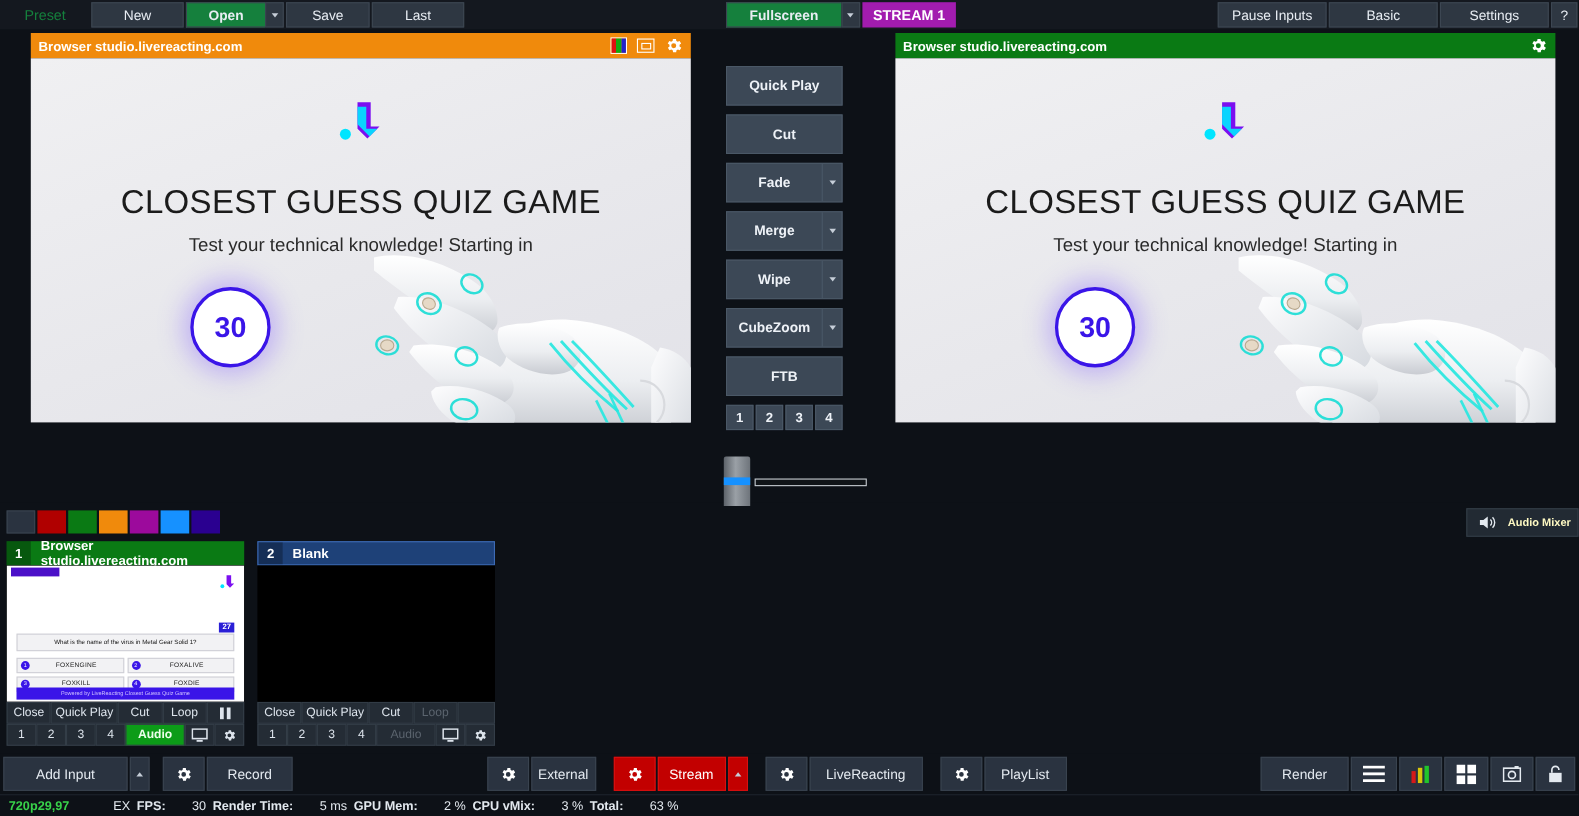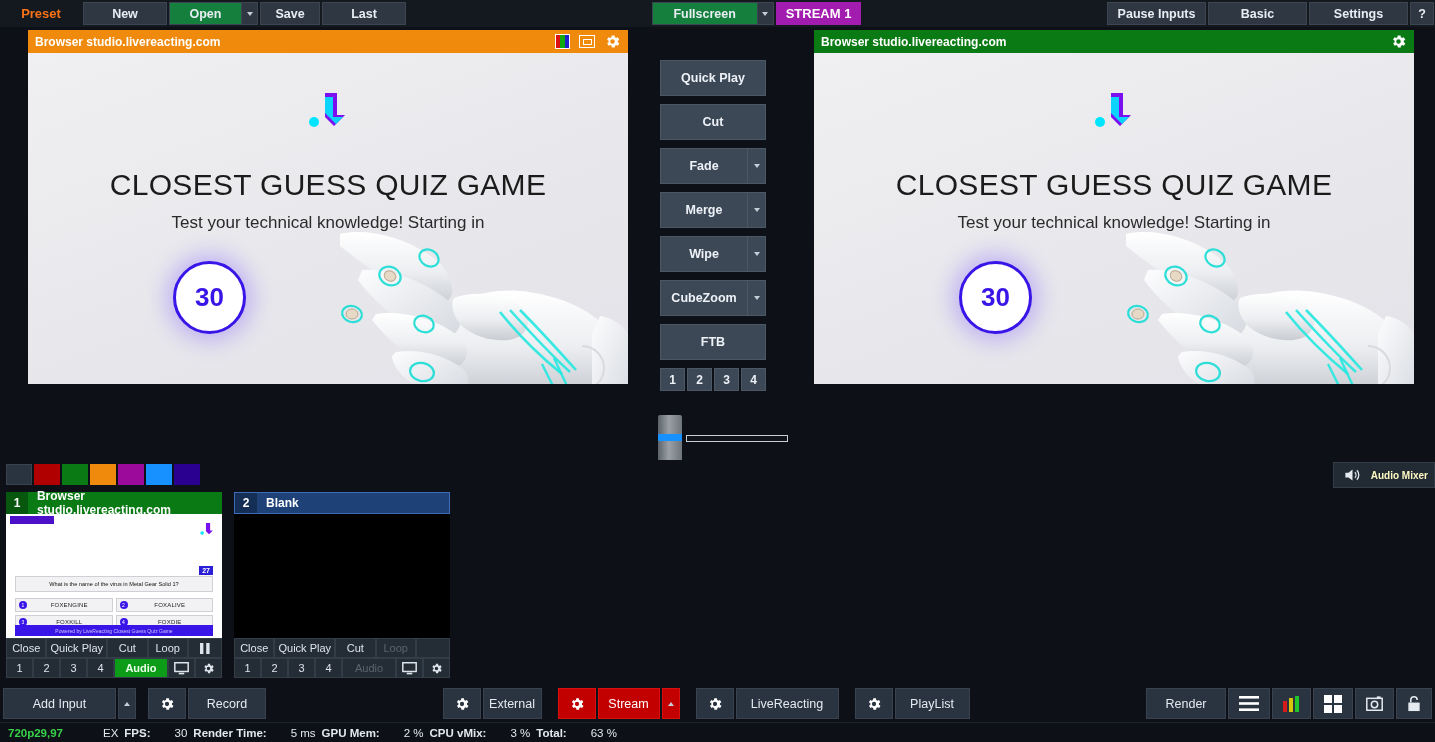--- a/index.html
+++ b/index.html
@@ -2,24 +2,24 @@
 <html><head>
 <meta charset="utf-8">
 <style>
   * { box-sizing: border-box; margin:0; padding:0; }
   html,body { width:1435px; height:742px; overflow:hidden; background:#0d1117;
     font-family:"Liberation Sans", sans-serif; color:#d8dee6; }
 
   
   .topbar { height:27px; background:#14181f; display:flex; align-items:stretch; }
   .tb-label { display:flex; align-items:center; justify-content:center;
-     width:82px; font-size:13px; font-weight:bold; color:#f97316; }
+     width:82px; font-size:13px; font-weight:normal; color:#15803d; }
   .tb-btn { background:#2e3742; border:1px solid #3c4652; margin:2px 1px;
      display:flex; align-items:center; justify-content:center; font-size:12.5px;
-     font-weight:bold; color:#e8edf3; cursor:pointer; padding:0 8px; }
+     font-weight:normal; color:#e8edf3; cursor:pointer; padding:0 8px; }
   .tb-split { display:flex; margin:2px 1px; }
   .tb-split .main { background:#15803d; border:1px solid #3c4652; border-right:none;
      display:flex; align-items:center; justify-content:center; font-size:12.5px;
      font-weight:bold; color:#e8edf3; cursor:pointer; padding:0 8px; }
   .tb-split .arw { background:#2e3742; border:1px solid #3c4652; width:17px;
      display:flex; align-items:center; justify-content:center; cursor:pointer; }
   .caret { width:0;height:0;border-left:3.5px solid transparent;
      border-right:3.5px solid transparent;border-top:4px solid #c6ced8; }
   .caret.up { border-top:none; border-bottom:4px solid #c6ced8; }
   .tb-stream { background:#a21caf; color:#fff; font-size:13px; font-weight:bold;
@@ -158,21 +158,21 @@
 
 <div class="topbar">
   <div class="tb-label">Preset</div>
   <div class="tb-btn" style="width:84px">New</div>
   <div class="tb-split">
     <div class="main" style="width:72px">Open</div>
     <div class="arw">
         <span class="caret"></span>
       </div>
   </div>
-  <div class="tb-btn" style="width:60px">Save</div>
+  <div class="tb-btn" style="width:76px">Save</div>
   <div class="tb-btn" style="width:84px">Last</div>
   <div class="tb-spacer"></div>
   <div class="tb-split">
     <div class="main" style="width:105px">Fullscreen</div>
     <div class="arw">
         <span class="caret"></span>
       </div>
   </div>
   <div class="tb-stream">STREAM 1</div>
   <div class="tb-spacer"></div>

